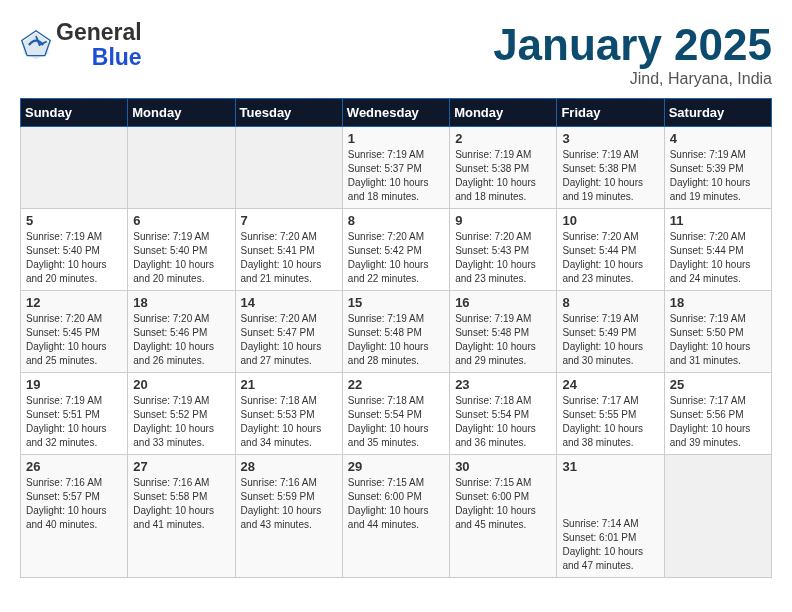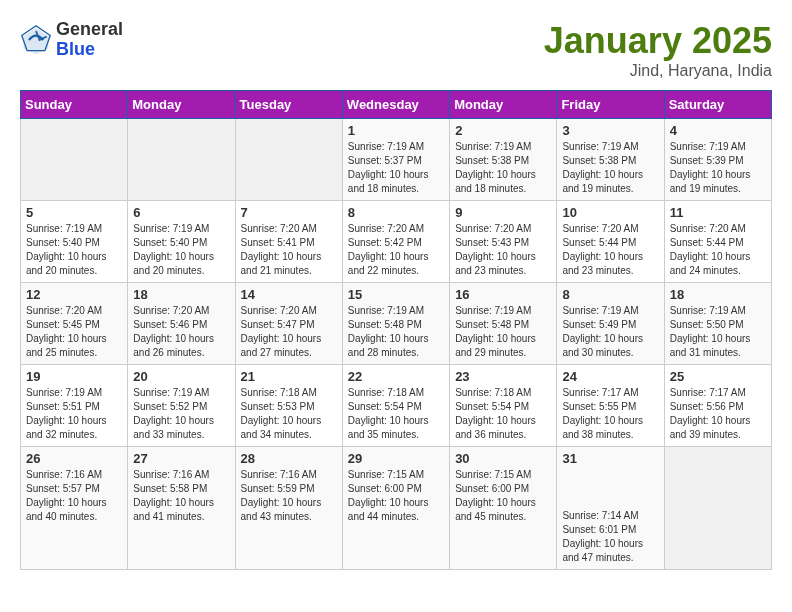--- a/index.html
+++ b/index.html
@@ -15,49 +15,50 @@
       justify-content: space-between;
       align-items: flex-start;
       margin-bottom: 10px;
     }
     .logo {
       display: flex;
       align-items: center;
       gap: 4px;
     }
     .logo-text {
-      font-size: 18px;
+      font-size: 23px;
       font-weight: bold;
       line-height: 1.1;
+      text-align: right;
     }
     .logo-general { color: #333; }
     .logo-blue { color: #1d4ed8; }
     .logo-icon {
       width: 32px;
       height: 32px;
     }
     .title-block {
       text-align: right;
     }
     .month-title {
-      font-size: 36px;
+      font-size: 44px;
       font-weight: bold;
-      color: #4d7c0f;
+      color: #0c4a6e;
     }
     .location {
       font-size: 16px;
       color: #555;
     }
     .calendar {
       width: 100%;
       border-collapse: collapse;
       border: 1px solid #ccc;
     }
     .calendar th {
-      background-color: #a21caf;
+      background-color: #0f172a;
       color: #fff;
       font-size: 13px;
       font-weight: bold;
       padding: 6px 4px;
       text-align: left;
       border: 1px solid #1a5fa8;
     }
     .calendar td {
       width: calc(100% / 7);
       vertical-align: top;

